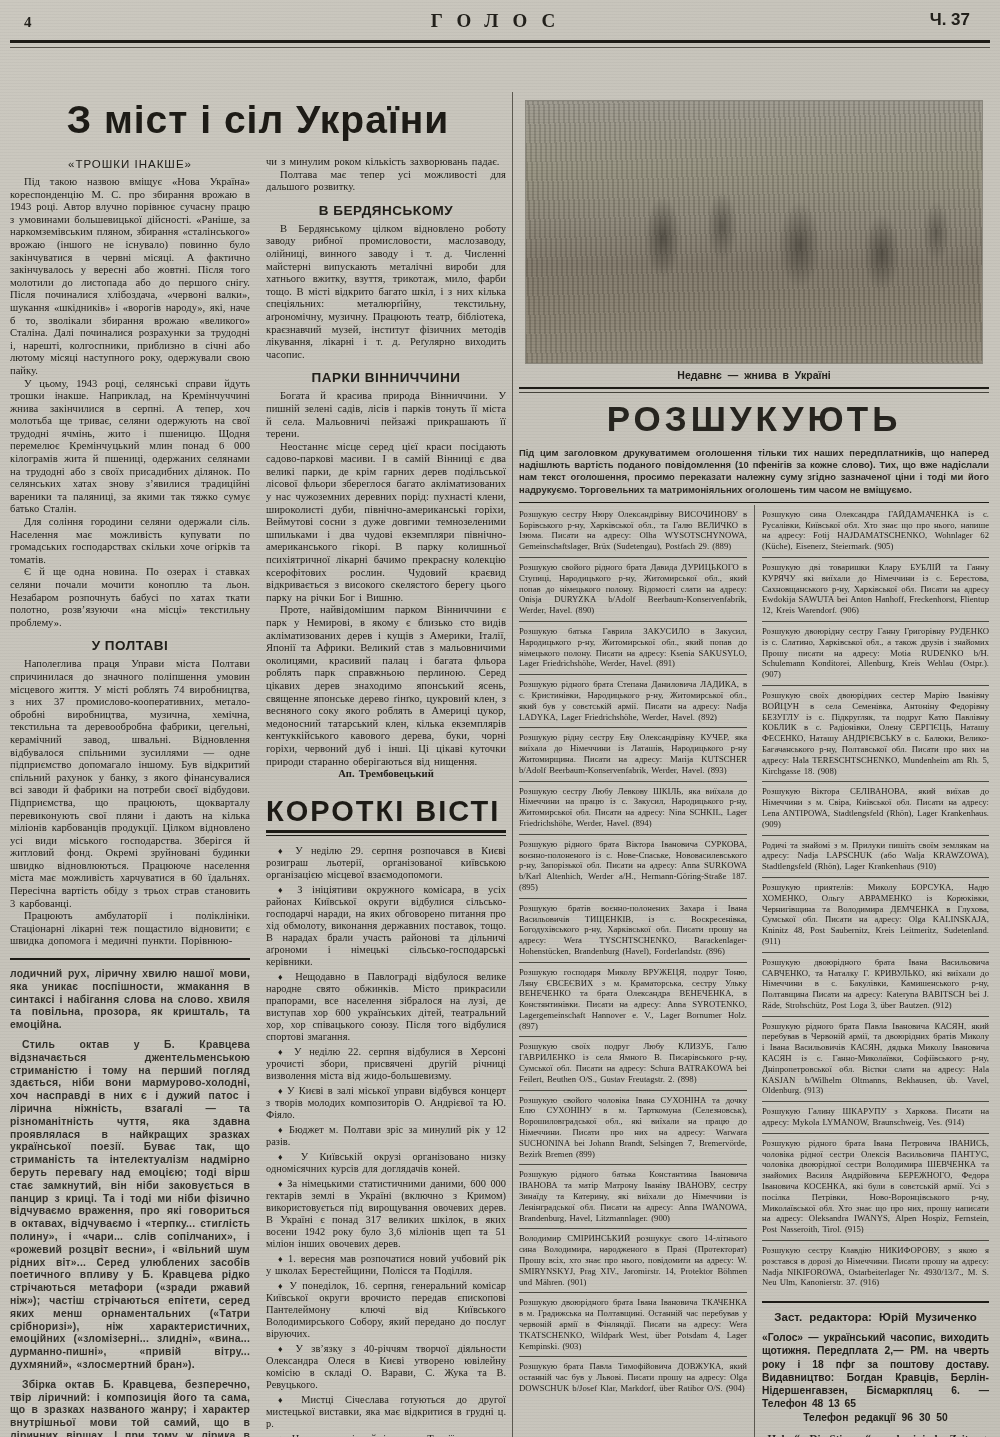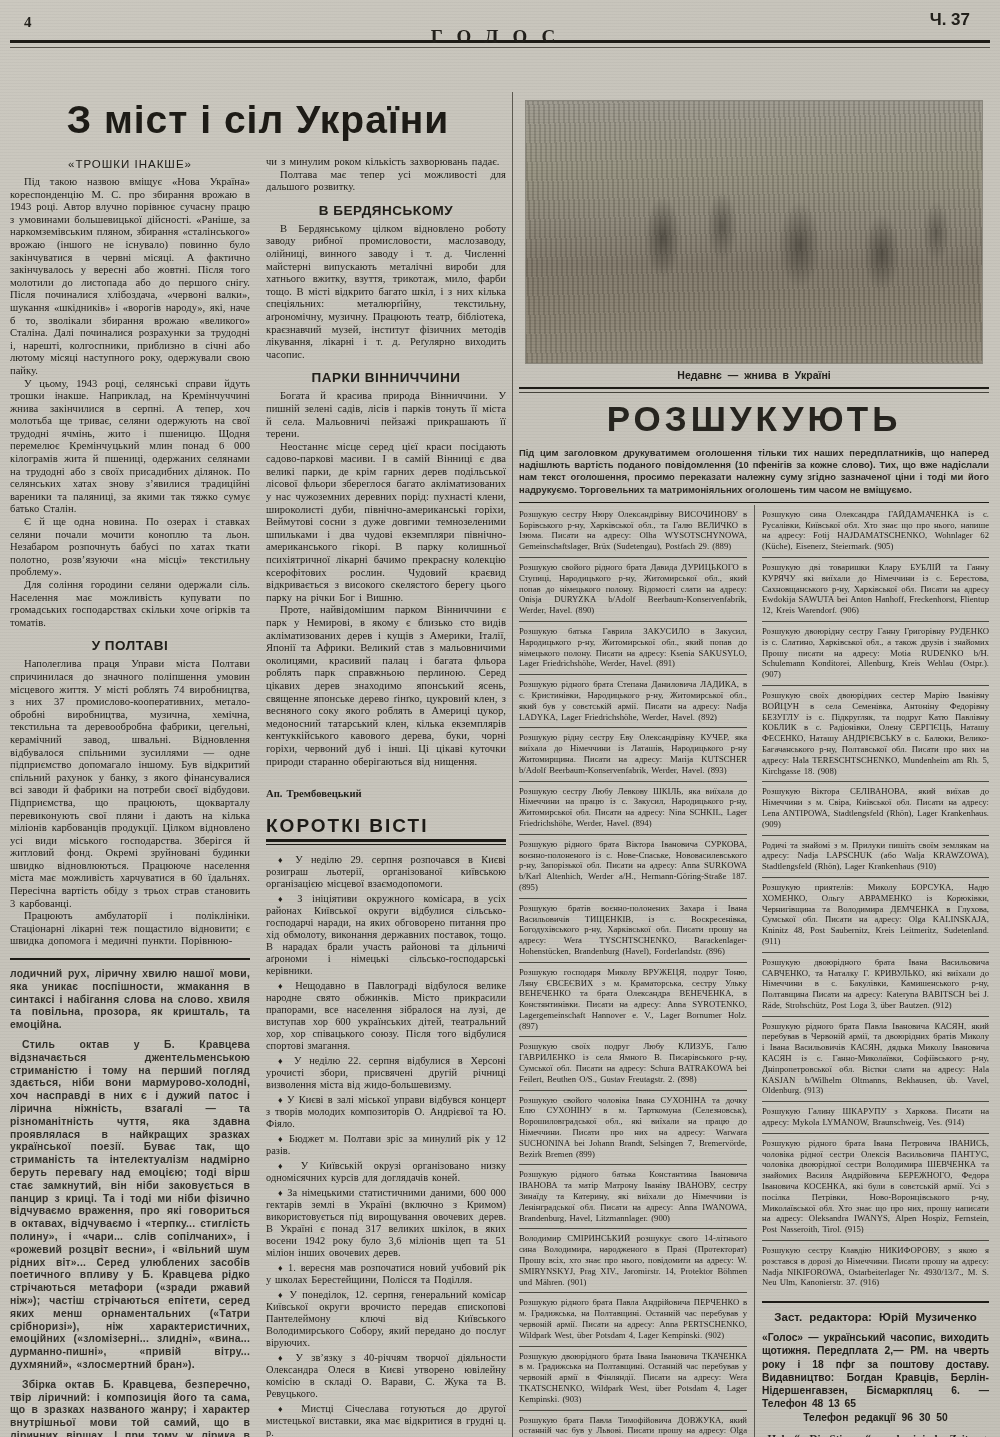--- a/index.html
+++ b/index.html
@@ -7,41 +7,41 @@
     position:relative;width:1000px;height:1437px;margin:0 auto;overflow:hidden;
     background:
       repeating-linear-gradient(0deg, rgba(0,0,0,.025) 0 1px, rgba(255,255,255,.02) 1px 3px),
       linear-gradient(135deg,#cac7be 0%,#c5c2b9 40%,#c9c6bd 70%,#c2bfb6 100%);
     color:#22201b;
     font-family:"Liberation Serif", serif;
   }
   
   .hdr{position:relative;height:34px;margin:6px 10px 0 10px;}
   .hdr .pnum{position:absolute;left:14px;top:8px;font-size:15px;font-weight:bold;}
-  .hdr .masthead{position:absolute;left:0;right:0;top:20px;text-align:center;font-size:19px;font-weight:bold;letter-spacing:14px;font-family:"Liberation Serif",serif;}
+  .hdr .masthead{position:absolute;left:0;right:0;top:4px;text-align:center;font-size:19px;font-weight:bold;letter-spacing:14px;font-family:"Liberation Serif",serif;}
   .hdr .issue{position:absolute;right:20px;top:4px;font-size:17px;font-weight:bold;font-family:"Liberation Sans",sans-serif;}
   .toprule{height:4px;margin:0 10px;border-top:3px solid #1d1b16;border-bottom:1px solid #55524a;}
   
   .main{position:absolute;left:10px;right:10px;top:46px;bottom:0;display:flex;}
   .vsep{width:1px;background:#5b584f;margin:46px 6px 0 6px;}
   .left{width:496px;}
   .right{width:470px;position:relative;}
   
   .headline{font-family:"Liberation Sans",sans-serif;font-weight:bold;font-size:39px;letter-spacing:1px;text-align:center;margin:52px 0 14px 0;color:#1d1b16;}
   .cols{display:flex;gap:16px;}
   .col{width:240px;}
   .kicker{font-family:"Liberation Sans",sans-serif;font-weight:normal;font-size:11.5px;text-align:center;letter-spacing:1px;margin:2px 0 6px;}
   .subhead{font-family:"Liberation Sans",sans-serif;font-weight:bold;font-size:13.5px;text-align:center;letter-spacing:.5px;margin:9px 0 5px;}
   .bodytext p{margin:0;font-size:10.6px;line-height:12.6px;text-align:justify;text-indent:14px;word-spacing:1.5px;}
   .bodytext p.noindent{text-indent:0;}
   .colrule{border:none;border-top:2.5px solid #1d1b16;margin:10px 0 8px;}
   .review p{margin:0 0 7px;font-family:"Liberation Sans",sans-serif;font-weight:bold;color:#34322c;font-size:10.4px;line-height:12.8px;text-align:justify;text-indent:12px;letter-spacing:.2px;}
   .review p.noindent{text-indent:0;}
   
-  .news-title{font-family:"Liberation Sans",sans-serif;font-weight:bold;font-size:19px;letter-spacing:2px;margin:14px 0 0;color:#1d1b16;}
+  .news-title{font-family:"Liberation Sans",sans-serif;font-weight:bold;font-size:29px;letter-spacing:2px;margin:14px 0 0;color:#1d1b16;}
   .news-underline{height:0;border-top:3.5px solid #1d1b16;border-bottom:1.5px solid #1d1b16;padding-top:2px;margin:2px 0 9px;}
   .news-list p{margin:0 0 3px;font-size:10.4px;line-height:12px;text-align:justify;word-spacing:1.2px;}
   .news-list p::before{content:"♦ ";font-size:9px;}
   .news-list p{text-indent:12px;}
   
   .photo{margin-top:54px;height:262px;border:1px solid #8a877d;position:relative;overflow:hidden;
     background:
       radial-gradient(ellipse 26px 58px at 30% 52%, rgba(45,42,36,.55), rgba(45,42,36,0) 70%),
       radial-gradient(ellipse 22px 50px at 43% 48%, rgba(45,42,36,.45), rgba(45,42,36,0) 70%),
       radial-gradient(ellipse 30px 62px at 60% 55%, rgba(45,42,36,.5), rgba(45,42,36,0) 70%),
@@ -84,43 +84,43 @@
 
   <div class="main">
 
     <section class="left">
       <h1 class="headline">З міст і сіл України</h1>
       <div class="cols">
         <div class="col bodytext">
           <div class="kicker">«ТРОШКИ ІНАКШЕ»</div>
           <p>Під такою назвою вміщує «Нова Україна» кореспонденцію М. С. про збирання врожаю в 1943 році. Автор влучно порівнює сучасну працю з умовинами большевицької дійсності. «Раніше, за наркомземівським пляном, збирання «сталінського» врожаю (іншого не існувало) повинно було закінчуватися в червні місяці. А фактично закінчувалось у вересні або жовтні. Після того молотили до листопада або до першого снігу. Після починалися хлібоздача, «червоні валки», шукання «шкідників» і «ворогів народу», які, наче б то, зволікали збирання врожаю «великого» Сталіна. Далі починалися розрахунки за трудодні і, нарешті, колгоспники, приблизно в січні або лютому місяці наступного року, одержували свою пайку.</p>
           <p>У цьому, 1943 році, селянські справи йдуть трошки інакше. Наприклад, на Кремінчуччині жнива закінчилися в серпні. А тепер, хоч молотьба ще триває, селяни одержують на свої трудодні ячмінь, жито і пшеницю. Щодня перемелює Кремінчуцький млин понад 6 000 кілограмів жита й пшениці, одержаних селянами на трудодні або з своїх присадибних ділянок. По селянських хатах знову з’явилися традиційні вареники та паляниці, за якими так тяжко сумує батько Сталін.</p>
+          <p>Для соління городини селяни одержали сіль. Населення має можливість купувати по громадських господарствах скільки хоче огірків та томатів.</p>
           <p>Є й ще одна новина. По озерах і ставках селяни почали мочити коноплю та льон. Незабаром розпочнуть бабусі по хатах ткати полотно, розв’язуючи «на місці» текстильну проблему».</p>
-          <p>Для соління городини селяни одержали сіль. Населення має можливість купувати по громадських господарствах скільки хоче огірків та томатів.</p>
           <h3 class="subhead">У ПОЛТАВІ</h3>
           <p>Наполеглива праця Управи міста Полтави спричинилася до значного поліпшення умовин місцевого життя. У місті роблять 74 виробництва, з них 37 промислово-кооперативних, метало-обробні виробництва, музична, хемічна, текстильна та деревообробна фабрики, цегельні, керамічний завод, швальні. Відновлення відбувалося спільними зусиллями — одне підприємство допомагало іншому. Був відкритий спільний рахунок у банку, з якого фінансувалися всі заводи й фабрики на потреби своєї відбудови. Підприємства, що працюють, щокварталу перевиконують свої пляни і дають на кілька міліонів карбованців продукції. Цілком відновлено усі види міського господарства. Зберігся й житловий фонд. Окремі зруйновані будинки швидко відновлюються. Працююче населення міста має можливість харчуватися в 60 їдальнях. Пересічна вартість обіду з трьох страв становить 3 карбованці.</p>
           <p>Працюють амбулаторії і поліклініки. Стаціонарні лікарні теж пощастило відновити; є швидка допомога і медичні пункти. Порівнюю-</p>
           <hr class="colrule">
           <div class="review">
             <p class="noindent">лодичний рух, ліричну хвилю нашої мови, яка уникає поспішности, жмакання в синтаксі і набігання слова на слово. хвиля та повільна, прозора, як кришталь, та емоційна.</p>
             <p>Стиль октав у Б. Кравцева відзначається джентельменською стриманістю і тому на перший погляд здається, ніби вони мармурово-холодні, хоч насправді в них є і дужий патос і лірична ніжність, взагалі — та різноманітність чуття, яка здавна проявлялася в найкращих зразках української поезії. Буває так, що стриманість та інтелектуалізм надмірно беруть перевагу над емоцією; тоді вірш стає замкнутий, він ніби заковується в панцир з криці. Та і тоді ми ніби фізично відчуваємо враження, про які говориться в октавах, відчуваємо і «терпку... стиглість полину», і «чари... слів сопілчаних», і «рожевий розцвіт весни», і «вільний шум рідних віт»... Серед улюблених засобів поетичного впливу у Б. Кравцева рідко стрічаються метафори («зради ржавий ніж»); частіш стрічаються епітети, серед яких менш орнаментальних («Татри срібноризі»), ніж характеристичних, емоційних («зломізерні... злидні», «вина... дурманно-пишні», «привій вітру... духмяний», «злосмертний бран»).</p>
             <p>Збірка октав Б. Кравцева, безперечно, твір ліричний: і композиція його та сама, що в зразках названого жанру; і характер внутрішньої мови той самий, що в ліричних віршах. І при тому ж лірика в цих октавах в великій мірі суб’єктивна. Праця Б. Кравцева, така успішна, посприяє широкому розповсюдженню старовинної гармонійної строфи в українській поезії нашого часу. Октава, мабуть, зазнає таки свого відродження, процвівши в цілому літературному напрямку, як то було з формою сонета. Вона тепер стоїть перед нами в високій довершеності і кришталевій красі. Для самого Б. Кравцева, автора сімох книжок поезій, октави «Під чужими зорями» становлять теперішню вершину творчого досягнення. Вони увінчують його п’ятнадцятилітню літературну роботу своїми зразковими музичними строфами.</p>
           </div>
         </div>
 
         <div class="col bodytext">
           <p class="noindent">чи з минулим роком кількість захворювань падає.</p>
           <p>Полтава має тепер усі можливості для дальшого розвитку.</p>
           <h3 class="subhead">В БЕРДЯНСЬКОМУ</h3>
           <p>В Бердянському цілком відновлено роботу заводу рибної промисловости, маслозаводу, олійниці, винного заводу і т. д. Численні майстерні випускають металічні вироби для хатнього вжитку, взуття, трикотаж, мило, фарби тощо. В місті відкрито багато шкіл, і з них кілька спеціяльних: металюрґійну, текстильну, аґрономічну, музичну. Працюють театр, бібліотека, краєзнавчий музей, інститут фізичних методів лікування, лікарні і т. д. Реґулярно виходить часопис.</p>
           <h3 class="subhead">ПАРКИ ВІННИЧЧИНИ</h3>
           <p>Богата й красива природа Вінниччини. У пишній зелені садів, лісів і парків тонуть її міста й села. Мальовничі пейзажі прикрашають її терени.</p>
           <p>Неостаннє місце серед цієї краси посідають садово-паркові масиви. І в самій Вінниці є два великі парки, де крім гарних дерев подільської лісової фльори збереглося багато акліматизованих у нас чужоземних деревних порід: пухнасті клени, широколисті дуби, північно-американські горіхи, Веймутові сосни з дуже довгими темнозеленими шпильками і два чудові екземпляри північно-американського гікорі. В парку колишньої психіятричної лікарні бачимо прекрасну колекцію ксерофітових рослин. Чудовий краєвид відкривається з високого скелястого берегу цього парку на річки Бог і Вишню.</p>
           <p>Проте, найвідомішим парком Вінниччини є парк у Немирові, в якому є близько сто видів акліматизованих дерев і кущів з Америки, Італії, Японії та Африки. Великий став з мальовничими околицями, красивий палац і багата фльора роблять парк справжньою перлиною. Серед цікавих дерев знаходимо японський ясень, священне японське дерево ґінґко, цукровий клен, з весняного соку якого роблять в Америці цукор, медоносний татарський клен, кілька екземплярів кентуккійського кавового дерева, буки, чорні горіхи, червоний дуб і інші. Ці цікаві куточки природи старанно оберігаються від нищення.</p>
-          <p class="noindent" style="text-align:left;font-weight:bold;margin-top:20px;">Ап. Трембовецький</p>
+          <p class="noindent" style="text-align:center;font-weight:bold;">Ап. Трембовецький</p>
 
           <h2 class="news-title">КОРОТКІ ВІСТІ</h2>
           <div class="news-underline"></div>
           <div class="news-list">
 
               <p>У неділю 29. серпня розпочався в Києві розиграш льотерії, організованої київською організацією місцевої взаємодопомоги.</p>
 
               <p>З ініціятиви окружного комісара, в усіх районах Київської округи відбулися сільсько-господарчі наради, на яких обговорено питання про хід обмолоту, виконання державних поставок, тощо. В нарадах брали участь районові та дільничі аґрономи і німецькі сільсько-господарські керівники.</p>
 
               <p>Нещодавно в Павлограді відбулося велике народне свято обжинків. Місто прикрасили прапорами, все населення зібралося на лузі, де виступав хор 600 українських дітей, театральний хор, хор співацького союзу. Після того відбулися спортові змагання.</p>
@@ -130,21 +130,21 @@
               <p>У Києві в залі міської управи відбувся концерт з творів молодих композиторів О. Андрієвої та Ю. Фіяло.</p>
 
               <p>Бюджет м. Полтави зріс за минулий рік у 12 разів.</p>
 
               <p>У Київській окрузі організовано низку одномісячних курсів для доглядачів коней.</p>
 
               <p>За німецькими статистичними даними, 600 000 гектарів землі в Україні (включно з Кримом) використовується під вирощування овочевих дерев. В Україні є понад 317 великих шкілок, в яких восени 1942 року було 3,6 міліонів щеп та 51 міліон інших овочевих дерев.</p>
 
               <p>1. вересня мав розпочатися новий учбовий рік у школах Берестейщини, Полісся та Поділля.</p>
 
-              <p>У понеділок, 12. серпня, генеральний комісар Київської округи врочисто передав єпископові Пантелеймону ключі від Київського Володимирського Собору, який передано до послуг віруючих.</p>
+              <p>У понеділок, 16. серпня, генеральний комісар Київської округи врочисто передав єпископові Пантелеймону ключі від Київського Володимирського Собору, який передано до послуг віруючих.</p>
 
               <p>У зв’язку з 40-річчям творчої діяльности Олександра Олеся в Києві утворено ювілейну комісію в складі О. Варави, С. Жука та В. Ревуцького.</p>
 
               <p>Мистці Січеслава готуються до другої мистецької виставки, яка має відкритися в грудні ц. р.</p>
 
               <p>Науково-досвідчий інститут Таврії провадить геологічні досліджування Мелітопільщини. Інститут відкрив місця знаходження метану, яким опалюють тепер підприємства Мелітополя.</p>
 
             </div>
         </div>
       </div>
@@ -186,21 +186,20 @@
             <p>Розшукую господаря Миколу ВРУЖЕЦЯ, подруг Тоню, Ляну ЄВСЕЄВИХ з м. Краматорська, сестру Ульку ВЕНЕЧЕНКО та брата Олександра ВЕНЕЧЕНКА, в Констянтинівки. Писати на адресу: Anna SYROTENKO, Lagergemeinschaft Hannover e. V., Lager Bornumer Holz. (897)</p>
 
             <p>Розшукую своїх подруг Любу КЛИЗУБ, Галю ГАВРИЛЕНКО із села Ямного В. Писарівського р-ну, Сумської обл. Писати на адресу: Schura BATRAKOWA bei Feilert, Beuthen O/S., Gustav Freutagstr. 2. (898)</p>
 
             <p>Розшукую свойого чоловіка Івана СУХОНІНА та дочку Елю СУХОНІНУ в м. Тарткомуна (Селезновськ), Ворошиловградської обл., які виїхали на працю до Німеччини. Писати про них на адресу: Warwara SUCHONINA bei Johann Brandt, Selsingen 7, Bremervörde, Bezirk Bremen (899)</p>
 
             <p>Розшукую рідного батька Константина Івановича ІВАНОВА та матір Матрону Іваніву ІВАНОВУ, сестру Зинаїду та Катерину, які виїхали до Німеччини із Ленінградської обл. Писати на адресу: Anna IWANOWA, Brandenburg, Havel, Litzmannlager. (900)</p>
 
             <p>Володимир СМІРИНСЬКИЙ розшукує свого 14-літнього сина Володимира, народженого в Празі (Протекторат) Прошу всіх, хто знає про нього, повідомити на адресу: W. SMIRYNSKYJ, Prag XIV., Jaromirstr. 14, Protektor Böhmen und Mähren. (901)</p>
 
-            <p>Розшукую рідного брата Павла Андрійовича ПЕРЧЕНКО в м. Градижська, на Полтавщині. Останній час перебував у червоній армії. Писати на адресу: Anna PERTSCHENKO, Wildpark West, über Potsdam 4, Lager Kempinski. (902)</p>
 
             <p>Розшукую двоюрідного брата Івана Івановича ТКАЧЕНКА в м. Градижська на Полтавщині. Останній час перебував у червоній армії в Фінляндії. Писати на адресу: Wera TKATSCHENKO, Wildpark West, über Potsdam 4, Lager Kempinski. (903)</p>
 
             <p>Розшукую брата Павла Тимофійовича ДОВЖУКА, який останній час був у Львові. Писати прошу на адресу: Olga DOWSCHUK b/Josef Klar, Markdorf, über Ratibor O/S. (904)</p>
           </div>
         <div class="ad-col second">
           <div class="ad-list">
 
               <p>Розшукую сина Олександра ГАЙДАМАЧЕНКА із с. Русалівки, Київської обл. Хто знає що про нього, напише на адресу: Fotij HAJDAMATSCHENKO, Wohnlager 62 (Küche), Eisenerz, Steiermark. (905)</p>
 

